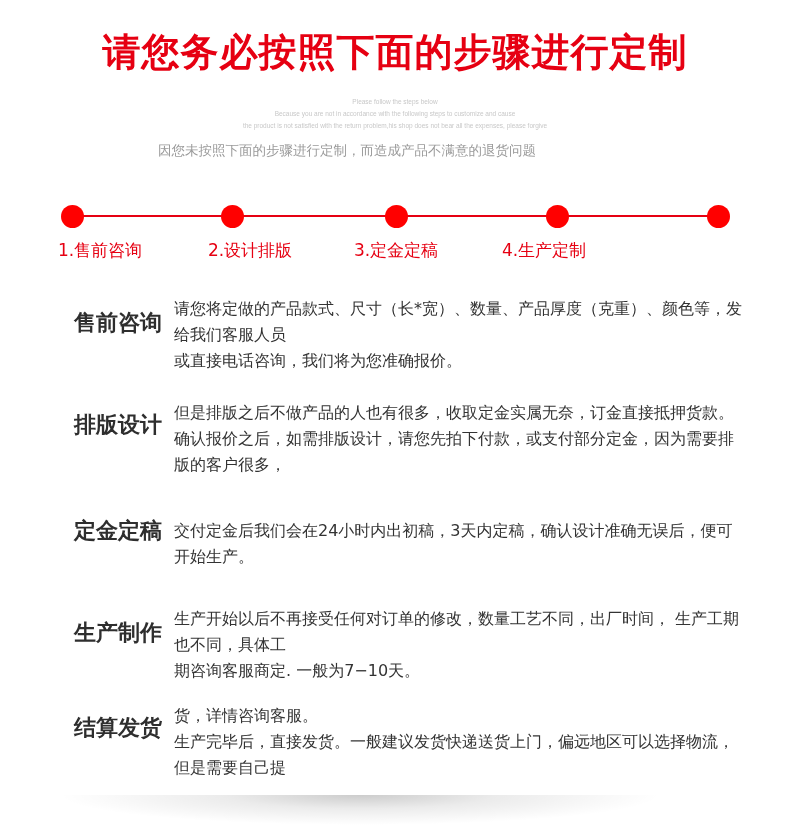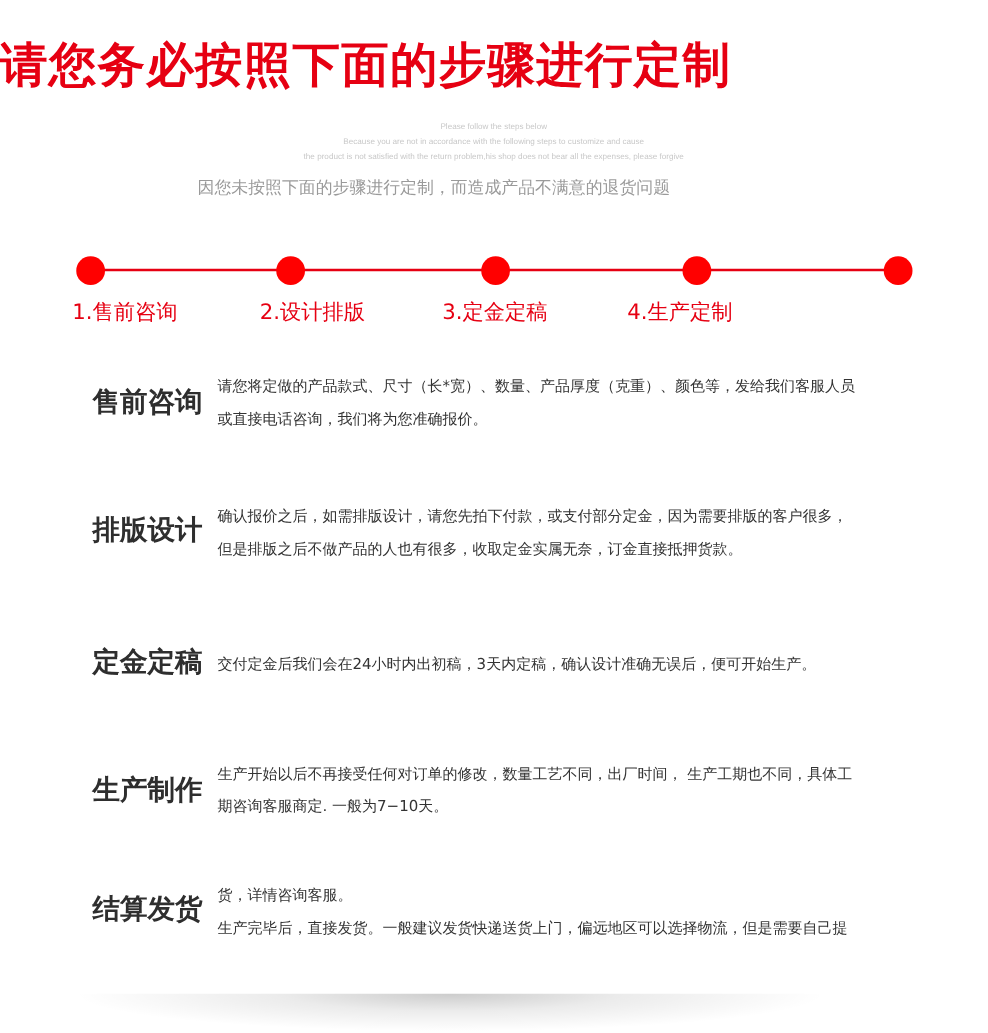--- a/index.html
+++ b/index.html
@@ -1,21 +1,21 @@
 <!DOCTYPE html>
 <html><head>
 <meta charset="utf-8">
 <style>
   * { margin: 0; padding: 0; box-sizing: border-box; }
   html, body { width: 790px; height: 826px; background: #ffffff; overflow: hidden; }
   body { position: relative; font-family: "DejaVu Sans", "Liberation Sans", sans-serif; }
 
   .main-title {
     position: absolute; left: 0; top: 28px; width: 790px;
-    text-align: left; color: #e60012;
+    text-align: center; color: #e60012;
     font-size: 38px; font-weight: bold; letter-spacing: 1px; line-height: 48px;
   }
 
   .en-notice {
     position: absolute; left: 0; top: 96px; width: 790px;
     text-align: center; color: #c8c8c8;
     font-family: "Liberation Sans", sans-serif; font-size: 6.5px; line-height: 12px;
   }
 
   .cn-notice {
@@ -40,21 +40,21 @@
 
   .section {
     position: absolute; left: 0; width: 790px;
   }
   .section-title {
     position: absolute; left: 52px; width: 110px;
     font-size: 22px; font-weight: bold; color: #2e2e2e; line-height: 30px; white-space: nowrap; text-align: right;
   }
   .section-text {
     position: absolute; left: 174px; width: 570px;
-    font-size: 12px; color: #333333; line-height: 26px;
+    font-size: 16px; color: #333333; line-height: 26px;
   }
 
   .bottom-shadow {
     position: absolute; left: 60px; top: 795px; width: 600px; height: 30px;
     background: radial-gradient(ellipse 50% 100% at 50% 0%, rgba(0,0,0,0.20) 0%, rgba(0,0,0,0.08) 45%, rgba(0,0,0,0) 100%);
   }
 </style>
 </head>
 <body>
 
@@ -89,22 +89,22 @@
   <div class="section-title" style="top:12px">售前咨询</div>
   <div class="section-text" style="top:0">
     <div>请您将定做的产品款式、尺寸（长*宽）、数量、产品厚度（克重）、颜色等，发给我们客服人员</div>
     <div>或直接电话咨询，我们将为您准确报价。</div>
   </div>
 </div>
 
 <div class="section" style="top:400px">
   <div class="section-title" style="top:10px">排版设计</div>
   <div class="section-text" style="top:0">
+    <div>但是排版之后不做产品的人也有很多，收取定金实属无奈，订金直接抵押货款。</div>
     <div>确认报价之后，如需排版设计，请您先拍下付款，或支付部分定金，因为需要排版的客户很多，</div>
-    <div>但是排版之后不做产品的人也有很多，收取定金实属无奈，订金直接抵押货款。</div>
   </div>
 </div>
 
 <div class="section" style="top:516px">
   <div class="section-title" style="top:0">定金定稿</div>
   <div class="section-text" style="top:2px">
     <div>交付定金后我们会在24小时内出初稿，3天内定稿，确认设计准确无误后，便可开始生产。</div>
   </div>
 </div>
 

